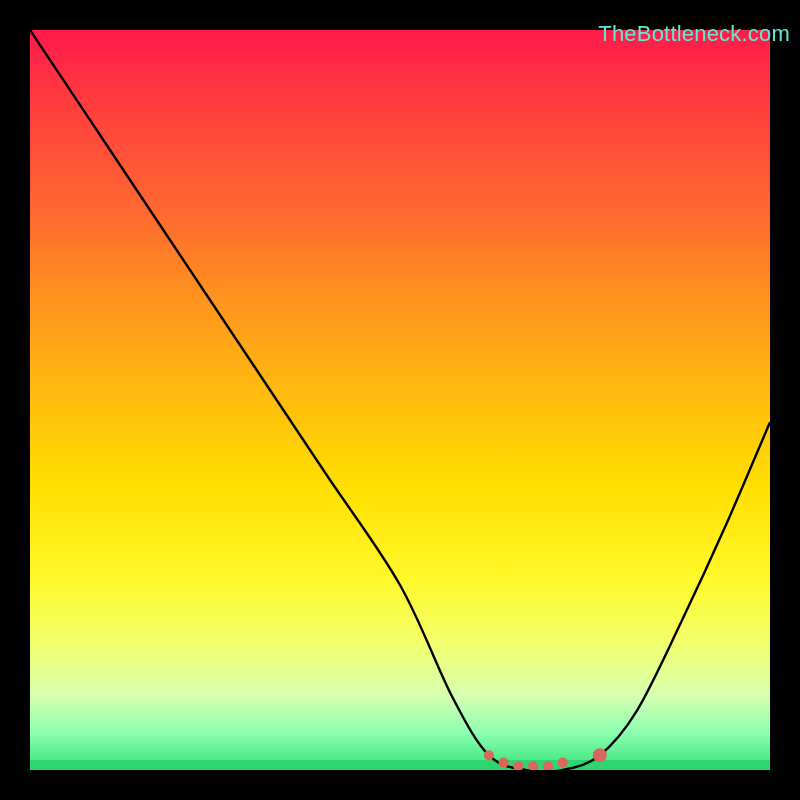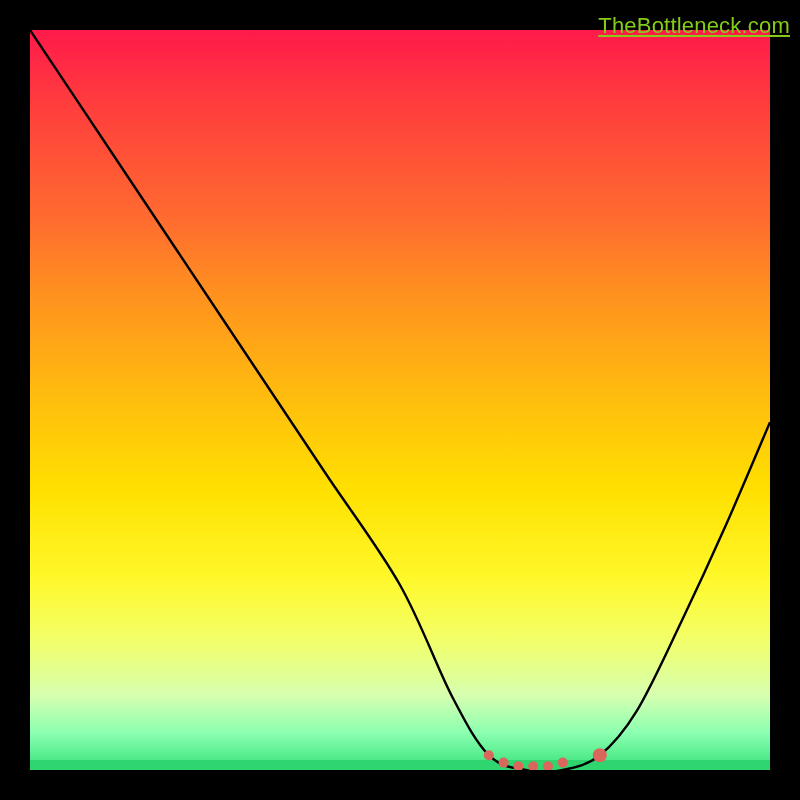--- a/index.html
+++ b/index.html
@@ -12,28 +12,27 @@
     font-family: Arial, Helvetica, sans-serif;
   }
   .frame {
     position: relative;
     width: 800px;
     height: 800px;
     background: #000;
   }
   .watermark {
     position: absolute;
-    top: 13px;
+    top: 21px;
     right: 10px;
-    color: #84cc16;
+    color: #5eead4;
     font-size: 22px;
     font-weight: 500;
     letter-spacing: 0.2px;
     z-index: 5;
-    text-decoration: underline;
   }
   .plot-area {
     position: absolute;
     left: 30px;
     top: 30px;
     width: 740px;
     height: 740px;
   }
   .gradient-bg {
     position: absolute;

